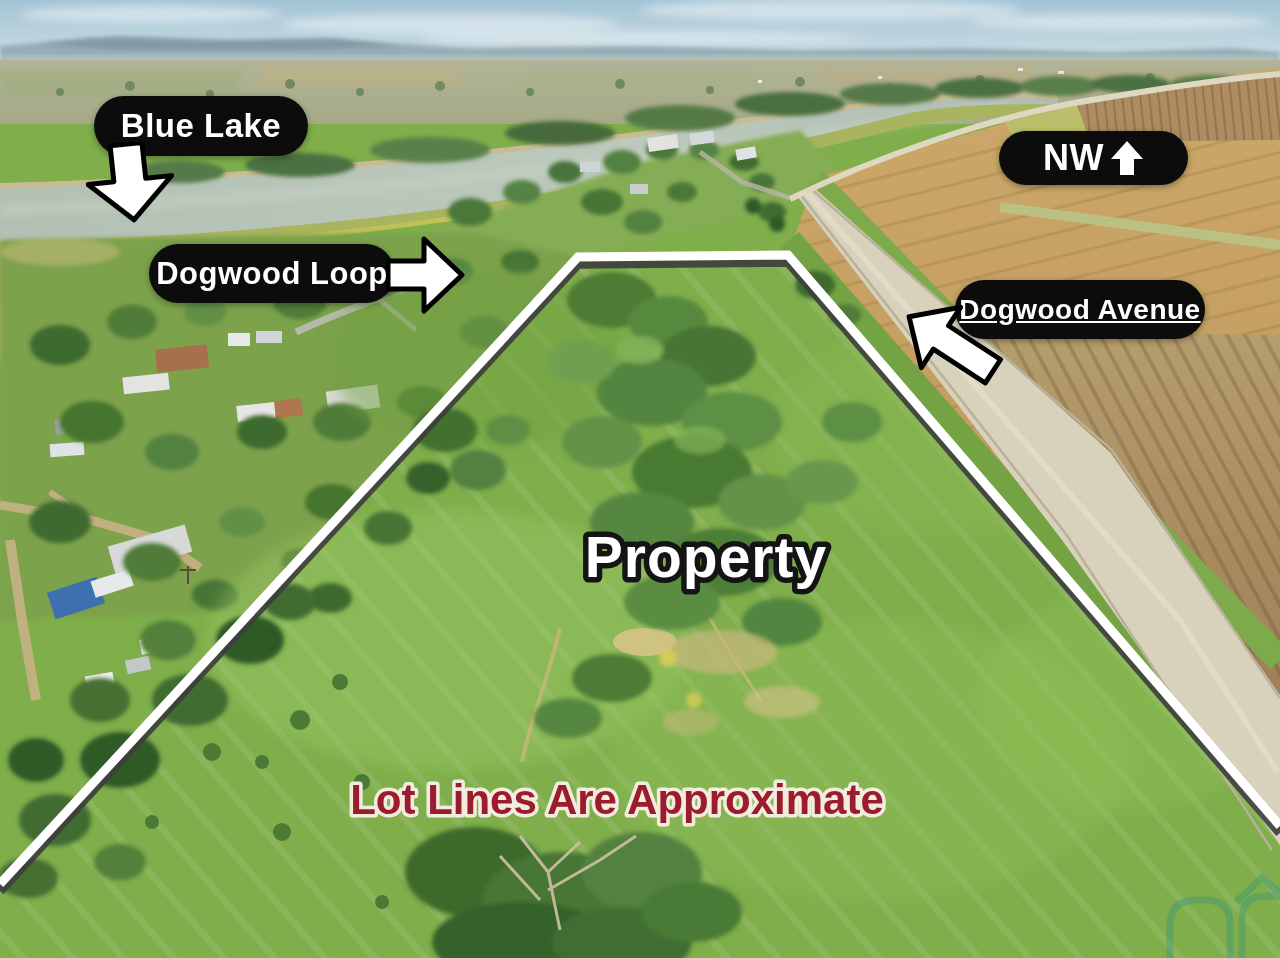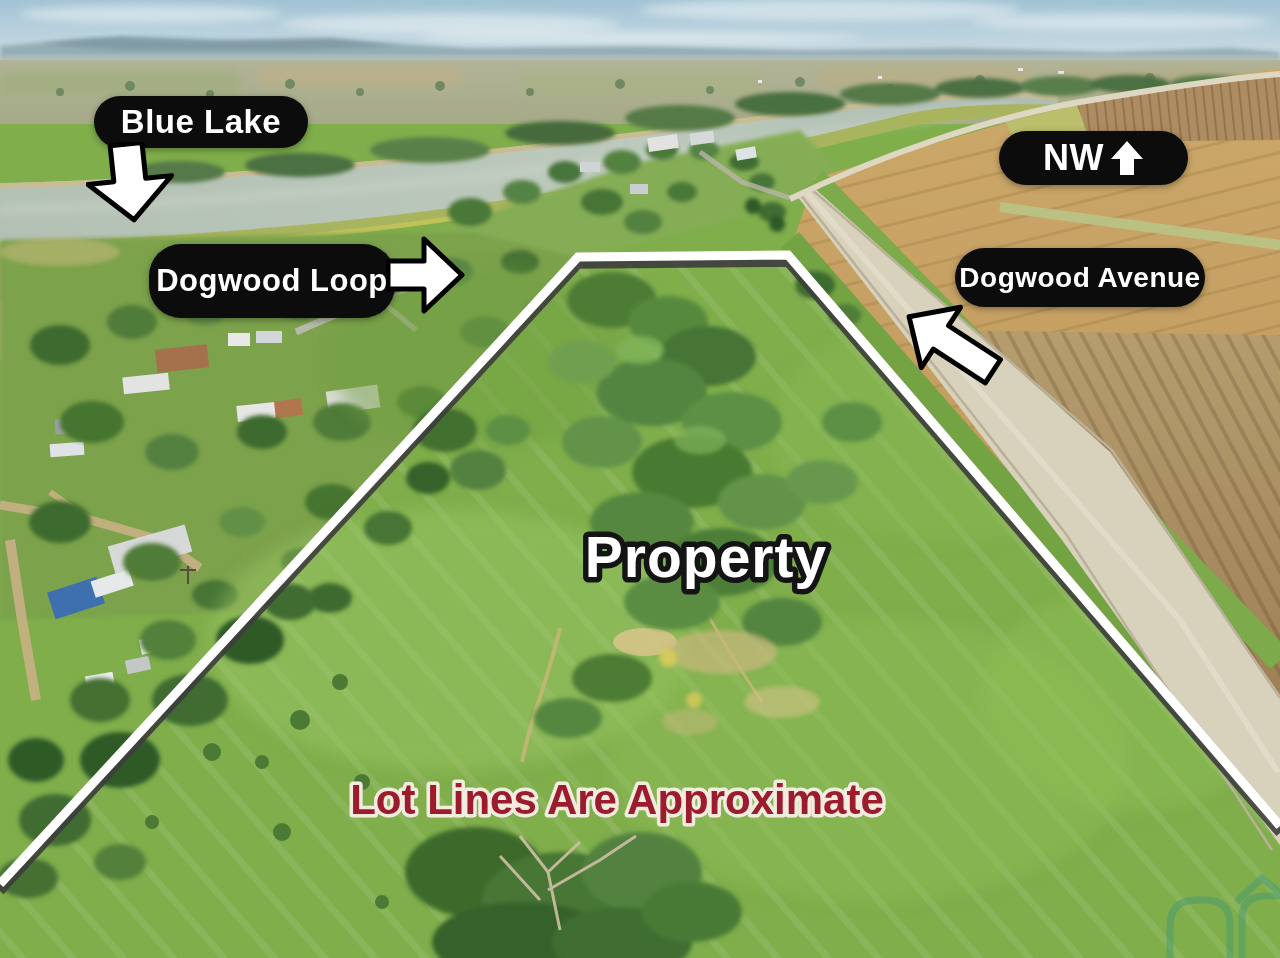--- a/index.html
+++ b/index.html
@@ -375,44 +375,44 @@
       <text x="617" y="814" font-size="42" stroke="#f2ecdf" stroke-width="7" paint-order="stroke" stroke-linejoin="round" fill="#9c1c2e">Lot Lines Are Approximate</text>
     </g>
 
     <g fill="none" stroke-width="7" opacity="0.35" stroke="#2f8f84">
       <path d="M1170,964 L1170,926 Q1170,900 1197,900 L1205,900 Q1230,900 1230,924 L1230,964"></path>
       <path d="M1242,964 L1242,918 Q1242,896 1266,896 L1276,896 Q1294,896 1294,916"></path>
       <path d="M1236,902 L1262,878 L1288,900"></path>
     </g>
   </svg>
 
-  <div class="pill" style="left:94px;top:96px;width:214px;height:52px;border-radius:30px;font-size:33px;">
+  <div class="pill" style="left:94px;top:96px;width:214px;height:60px;border-radius:30px;font-size:33px;">
     <span>Blue Lake</span>
   </div>
   <svg class="arrow-svg" style="left:86px;top:142px;" width="92" height="84" viewBox="0 0 92 84">
     <g transform="rotate(-6 44 40)">
       <polygon points="28,2 60,2 60,38 86,38 44,78 2,38 28,38" fill="#ffffff" stroke="#000000" stroke-width="5" stroke-linejoin="round"></polygon>
     </g>
   </svg>
 
-  <div class="pill" style="left:149px;top:244px;width:246px;height:74px;border-radius:32px;font-size:31px;">
+  <div class="pill" style="left:149px;top:244px;width:246px;height:59px;border-radius:32px;font-size:31px;">
     <span>Dogwood Loop</span>
   </div>
   <svg class="arrow-svg" style="left:386px;top:231px;" width="80" height="86" viewBox="0 0 80 86">
     <polygon points="2,30 38,30 38,8 76,44 38,80 38,58 2,58" fill="#ffffff" stroke="#000000" stroke-width="5" stroke-linejoin="round"></polygon>
   </svg>
 
   <div class="pill" style="left:999px;top:131px;width:189px;height:54px;border-radius:30px;font-size:36px;gap:6px;">
     <span>NW</span>
     <svg width="34" height="36" viewBox="0 0 34 36">
       <polygon points="17,1 33,19 24,19 24,35 10,35 10,19 1,19" fill="#ffffff"></polygon>
     </svg>
   </div>
 
-  <div class="pill" style="left:955px;top:248px;width:250px;height:59px;border-radius:32px;font-size:28px;">
+  <div class="pill" style="left:955px;top:280px;width:250px;height:59px;border-radius:32px;font-size:28px;text-decoration:underline;">
     <span>Dogwood Avenue</span>
   </div>
   <svg class="arrow-svg" style="left:893px;top:294px;" width="116" height="100" viewBox="0 0 116 100">
     <g transform="translate(6,10) rotate(33 52 40)">
       <polygon points="2,40 40,4 40,26 102,26 102,54 40,54 40,76" fill="#ffffff" stroke="#000000" stroke-width="5" stroke-linejoin="round"></polygon>
     </g>
   </svg>
 
 </div>
 

